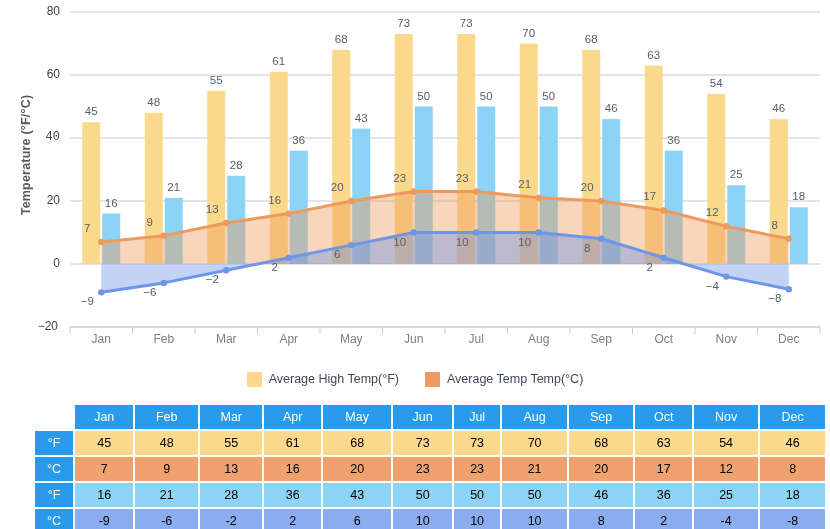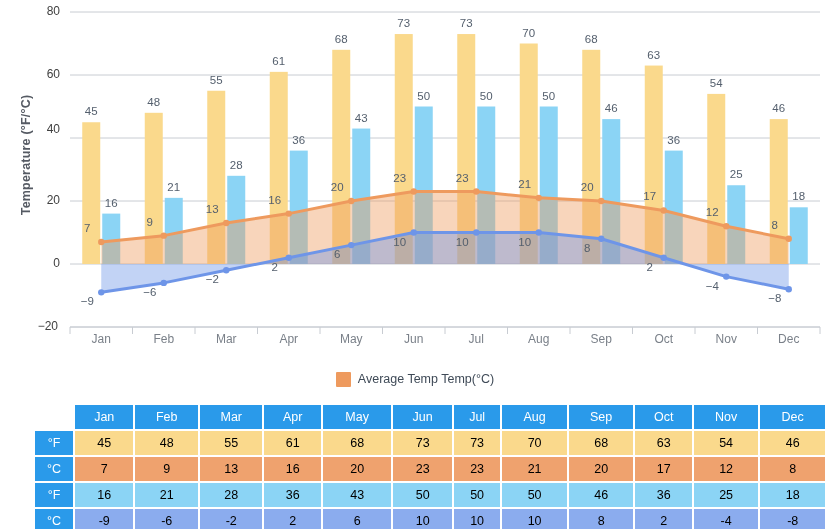--- a/index.html
+++ b/index.html
@@ -161,21 +161,21 @@
         <line x1="507.5" y1="327" x2="507.5" y2="334" stroke="#c8ccd2" stroke-width="1"></line>
         <line x1="570" y1="327" x2="570" y2="334" stroke="#c8ccd2" stroke-width="1"></line>
         <line x1="632.5" y1="327" x2="632.5" y2="334" stroke="#c8ccd2" stroke-width="1"></line>
         <line x1="695" y1="327" x2="695" y2="334" stroke="#c8ccd2" stroke-width="1"></line>
         <line x1="757.5" y1="327" x2="757.5" y2="334" stroke="#c8ccd2" stroke-width="1"></line>
         <line x1="820" y1="327" x2="820" y2="334" stroke="#c8ccd2" stroke-width="1"></line>
       </svg>
     <div id="chart-overlays">
         <div class="ytick" style="left: 14px; top: 4px;">80</div>
         <div class="ytick" style="left: 14px; top: 67px;">60</div>
-        <div class="ytick" style="left: 14px; top: 122px;">40</div>
+        <div class="ytick" style="left: 14px; top: 130px; font-family: Liberation Mono, monospace;">40</div>
         <div class="ytick" style="left: 14px; top: 193px;">20</div>
         <div class="ytick" style="left: 14px; top: 256px;">0</div>
         <div class="ytick" style="left: 12px; top: 319px;">−20</div>
         <div class="vlabel" style="left: 61.25px; top: 105.25px; width: 60px;">45</div>
         <div class="vlabel" style="left: 81.25px; top: 196.6px; width: 60px;">16</div>
         <div class="vlabel" style="left: 123.75px; top: 95.8px; width: 60px;">48</div>
         <div class="vlabel" style="left: 143.75px; top: 180.85px; width: 60px;">21</div>
         <div class="vlabel" style="left: 186.25px; top: 73.75px; width: 60px;">55</div>
         <div class="vlabel" style="left: 206.25px; top: 158.8px; width: 60px;">28</div>
         <div class="vlabel" style="left: 248.75px; top: 54.85px; width: 60px;">61</div>
@@ -230,20 +230,24 @@
         <div class="xtick" style="left: 508.75px; width: 60px;">Aug</div>
         <div class="xtick" style="left: 571.25px; width: 60px;">Sep</div>
         <div class="xtick" style="left: 633.75px; width: 60px;">Oct</div>
         <div class="xtick" style="left: 696.25px; width: 60px;">Nov</div>
         <div class="xtick" style="left: 758.75px; width: 60px;">Dec</div>
       </div>
   </div>
 
   <div id="legend">
       <div class="legend-item">
+        <span class="legend-swatch" style="background: rgb(250, 217, 140);"></span>
+        <span class="legend-text">Average High Temp(°F)</span>
+      </div>
+      <div class="legend-item">
         <span class="legend-swatch" style="background: rgb(238, 154, 94);"></span>
         <span class="legend-text">Average Temp Temp(°C)</span>
       </div>
     </div>
 
   <table id="data-table">
     <thead>
       <tr>
           <th class="corner-cell"></th>
           <th class="col-head" style="background: rgb(42, 154, 234);">Jan</th>

